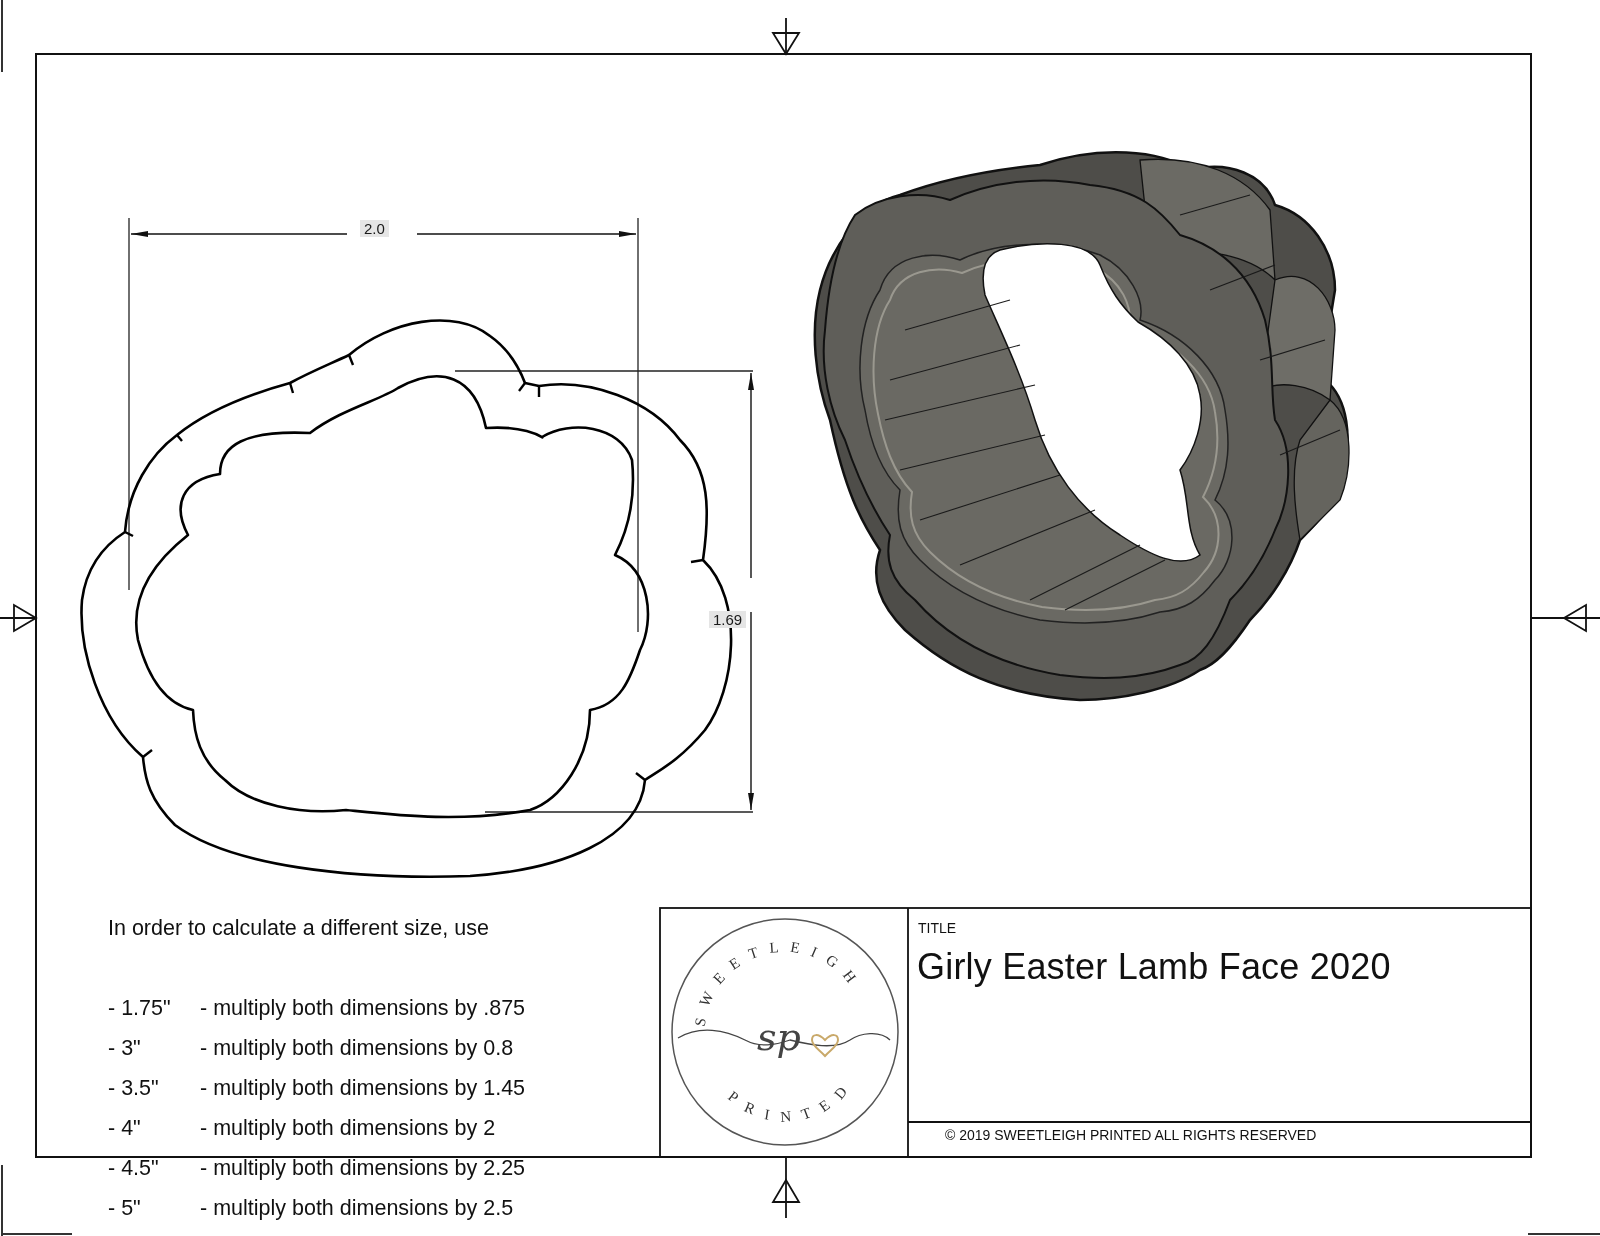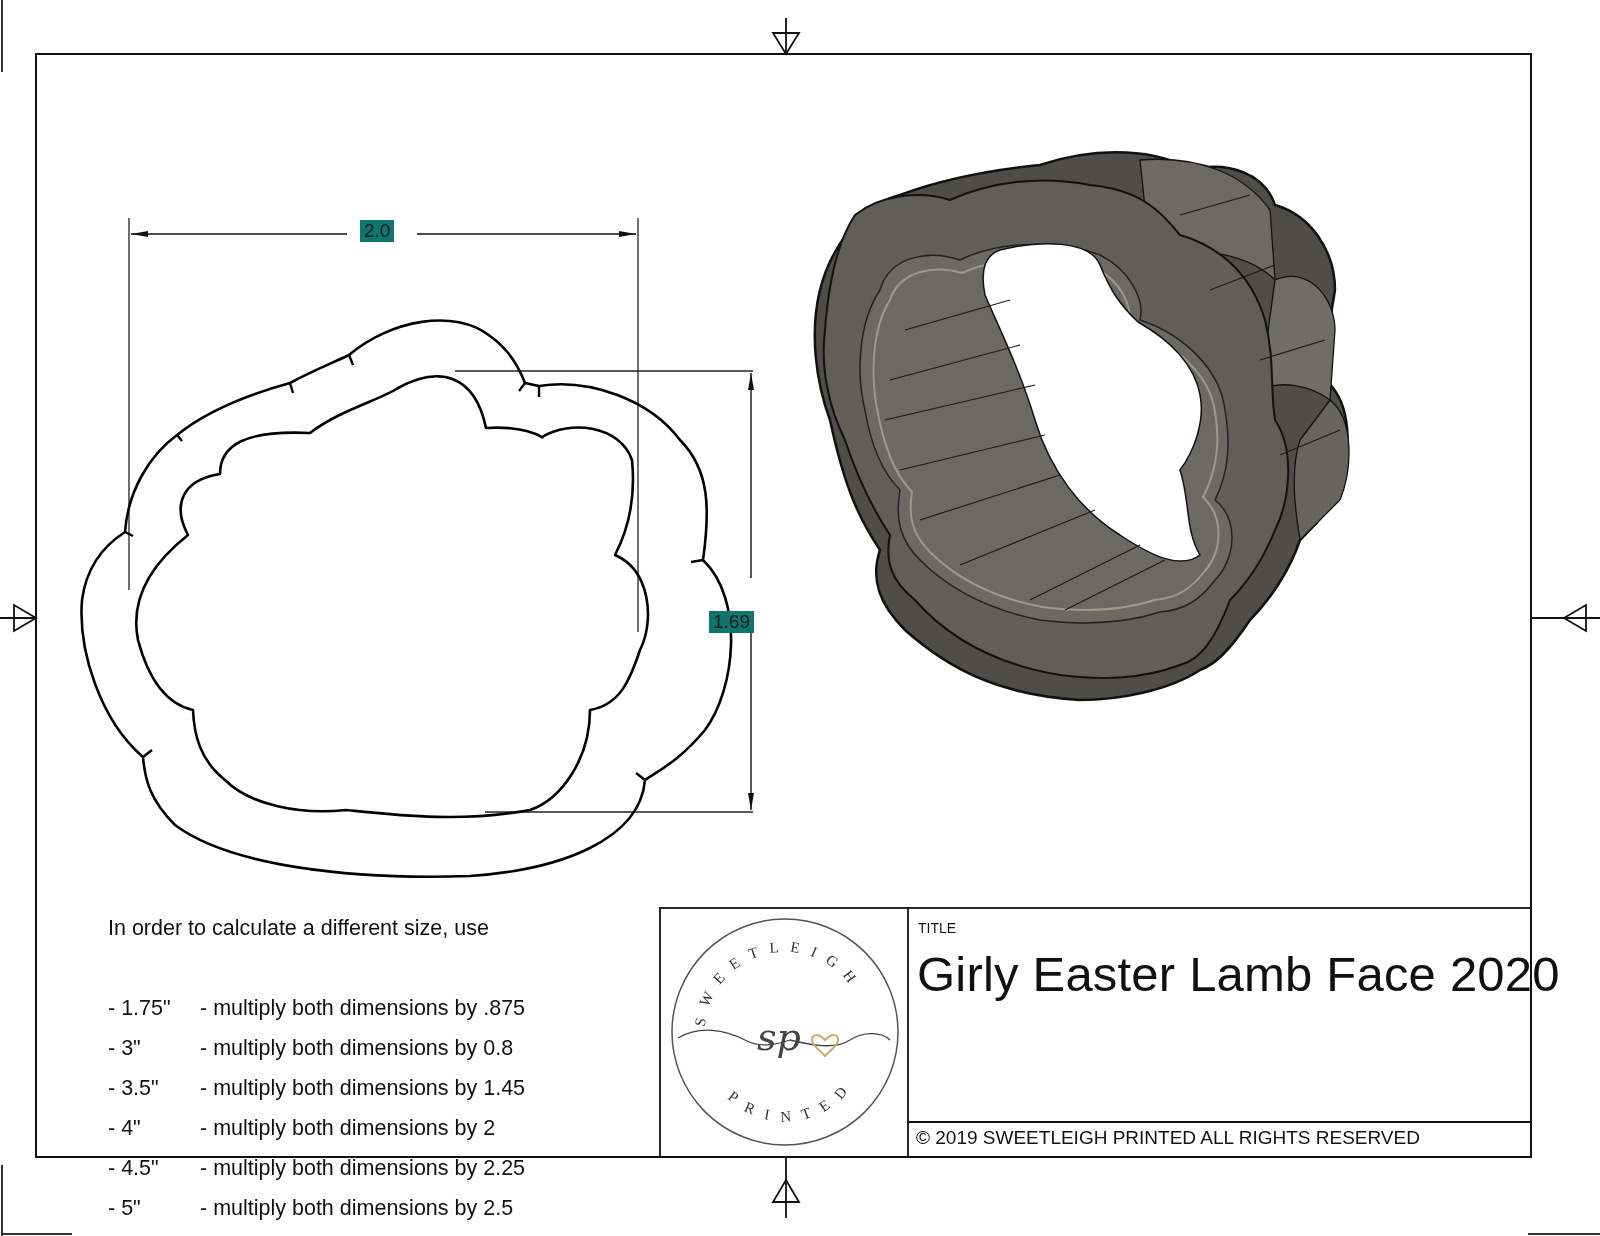--- a/index.html
+++ b/index.html
@@ -1,26 +1,26 @@
 <!DOCTYPE html>
 <html><head>
 <meta charset="utf-8">
 <style>
   html, body { margin: 0; padding: 0; background: #ffffff; }
   body { width: 1600px; height: 1236px; position: relative; overflow: hidden;
          font-family: "Liberation Sans", sans-serif; color: #111; }
   #sheet { position: absolute; left: 0; top: 0; width: 1600px; height: 1236px; }
   .txt { position: absolute; white-space: nowrap; font-family: "Liberation Sans", sans-serif; }
-  .dim-label { font-size: 19px; color: #1a1a1a; background: #0f766e; padding: 0 4px; }
+  .dim-label { font-size: 15px; color: #1a1a1a; background: #e5e5e5; padding: 0 4px; }
   .notes { left: 108px; top: 903px; font-size: 21.5px; line-height: 29px; color: #111; }
   .notes .line { display: block; height: 29px; margin-top: 11px; }
   .notes .size { display: inline-block; width: 92px; }
   .title-label { left: 918px; top: 920px; font-size: 14px; }
-  .title-main { left: 917px; top: 946px; font-size: 49px; letter-spacing: 0.2px; }
-  .copyright { left: 916px; top: 1127px; font-size: 19px; }
+  .title-main { left: 917px; top: 946px; font-size: 36px; letter-spacing: 0.2px; }
+  .copyright { left: 945px; top: 1127px; font-size: 14px; }
 </style>
 </head>
 <body>
 
 <svg id="sheet" width="1600" height="1236" viewBox="0 0 1600 1236" xmlns="http://www.w3.org/2000/svg">
 
   <g stroke="#333" stroke-width="2" fill="none">
     <line x1="2" y1="0" x2="2" y2="72"></line>
     <line x1="2" y1="1165" x2="2" y2="1236"></line>
     <line x1="2" y1="1234" x2="72" y2="1234"></line>

